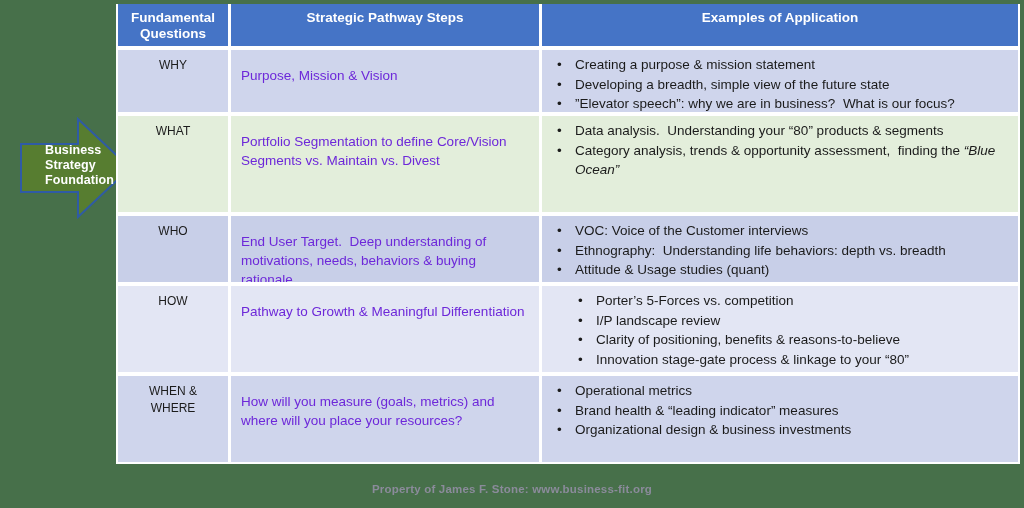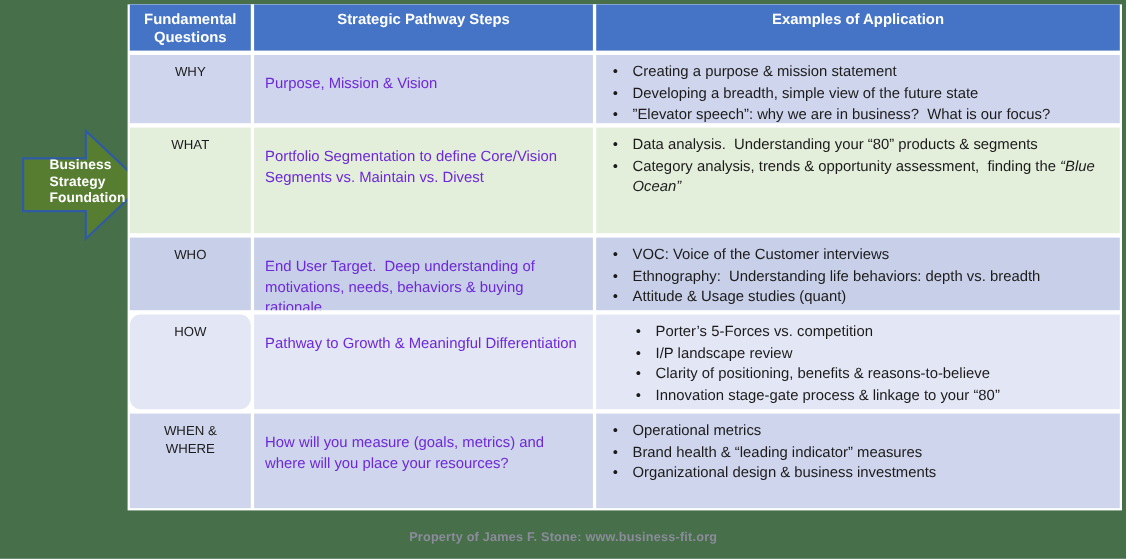--- a/index.html
+++ b/index.html
@@ -96,21 +96,21 @@
       </div>
       <div class="cell question-cell" style="background: rgb(200, 207, 232);">WHO</div>
       <div class="cell steps-cell" style="background: rgb(200, 207, 232);">End User Target.  Deep understanding of motivations, needs, behaviors &amp; buying rationale</div>
       <div class="cell examples-cell" style="background: rgb(200, 207, 232);">
         <ul>
           <li>VOC: Voice of the Customer interviews</li>
           <li>Ethnography:  Understanding life behaviors: depth vs. breadth</li>
           <li>Attitude &amp; Usage studies (quant)</li>
         </ul>
       </div>
-      <div class="cell question-cell" style="background: rgb(227, 230, 244); border-radius: 10px;">HOW</div>
+      <div class="cell question-cell" style="background: rgb(227, 230, 244);">HOW</div>
       <div class="cell steps-cell" style="background: rgb(227, 230, 244);">Pathway to Growth &amp; Meaningful Differentiation</div>
       <div class="cell examples-cell" style="background: rgb(227, 230, 244); padding-left: 21px;">
         <ul>
           <li>Porter’s 5-Forces vs. competition</li>
           <li>I/P landscape review</li>
           <li>Clarity of positioning, benefits &amp; reasons-to-believe</li>
           <li>Innovation stage-gate process &amp; linkage to your “80”</li>
         </ul>
       </div>
       <div class="cell question-cell" style="background: rgb(207, 213, 236);">WHEN &amp; WHERE</div>

